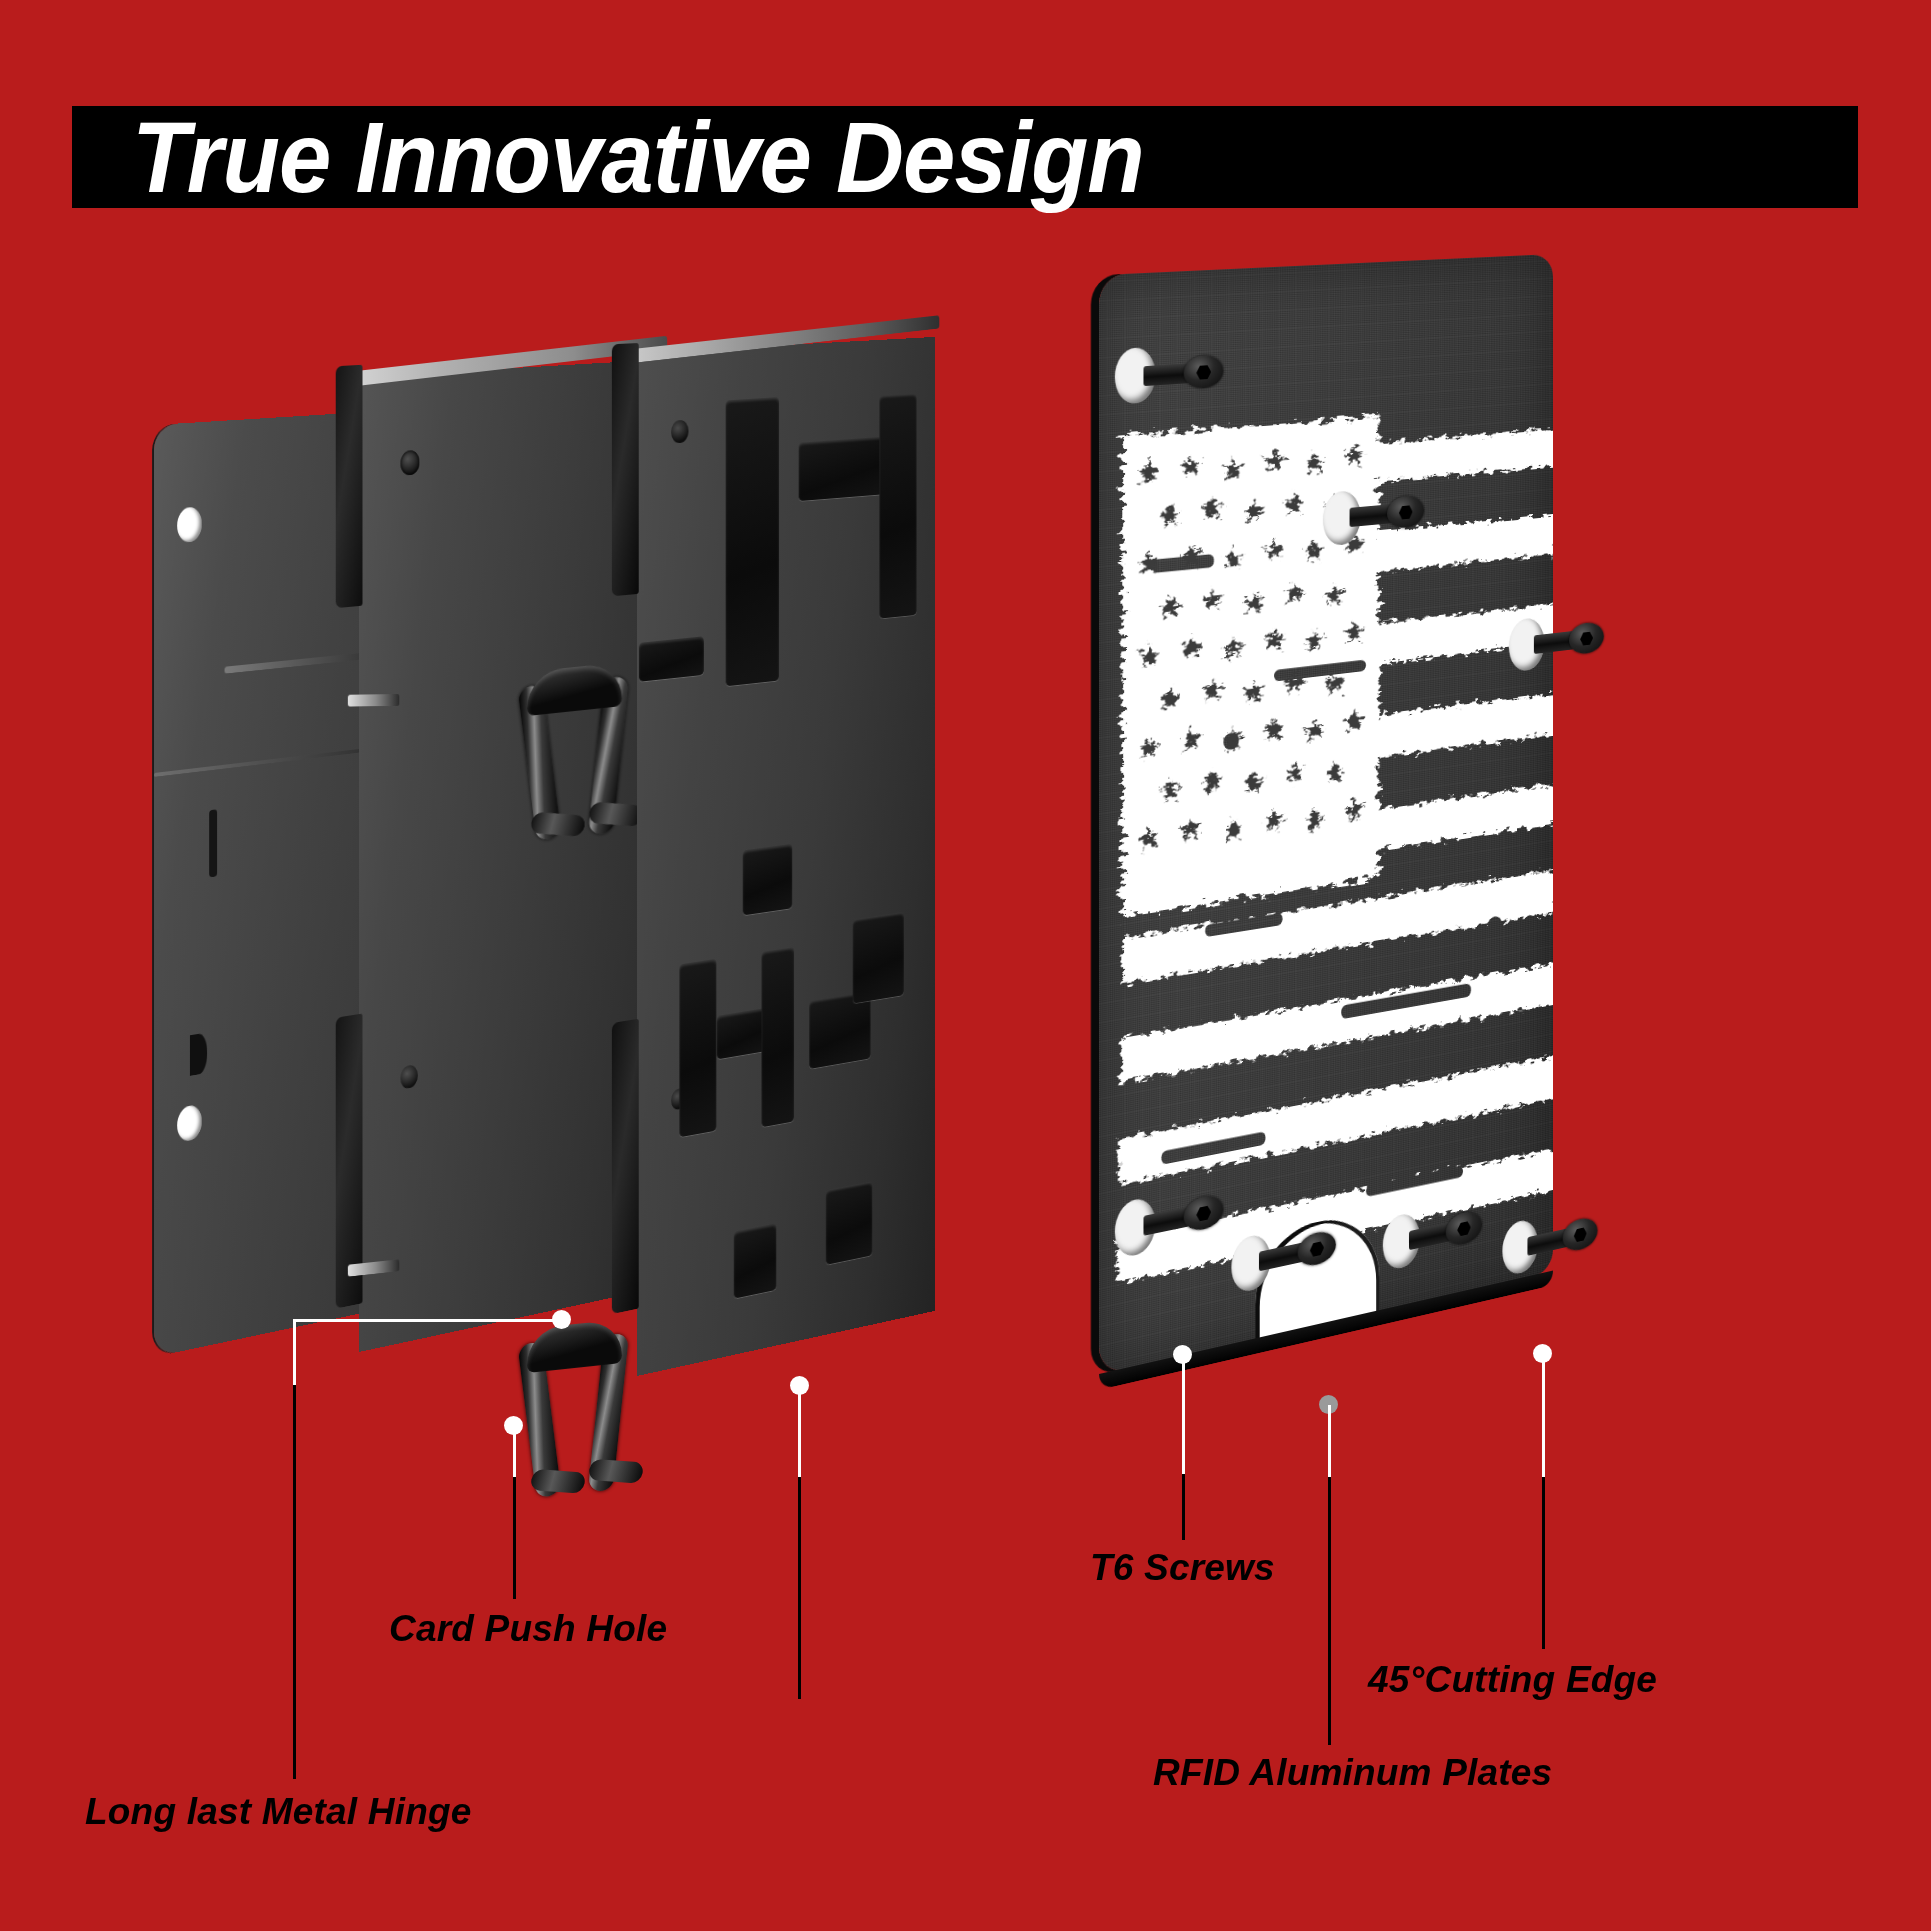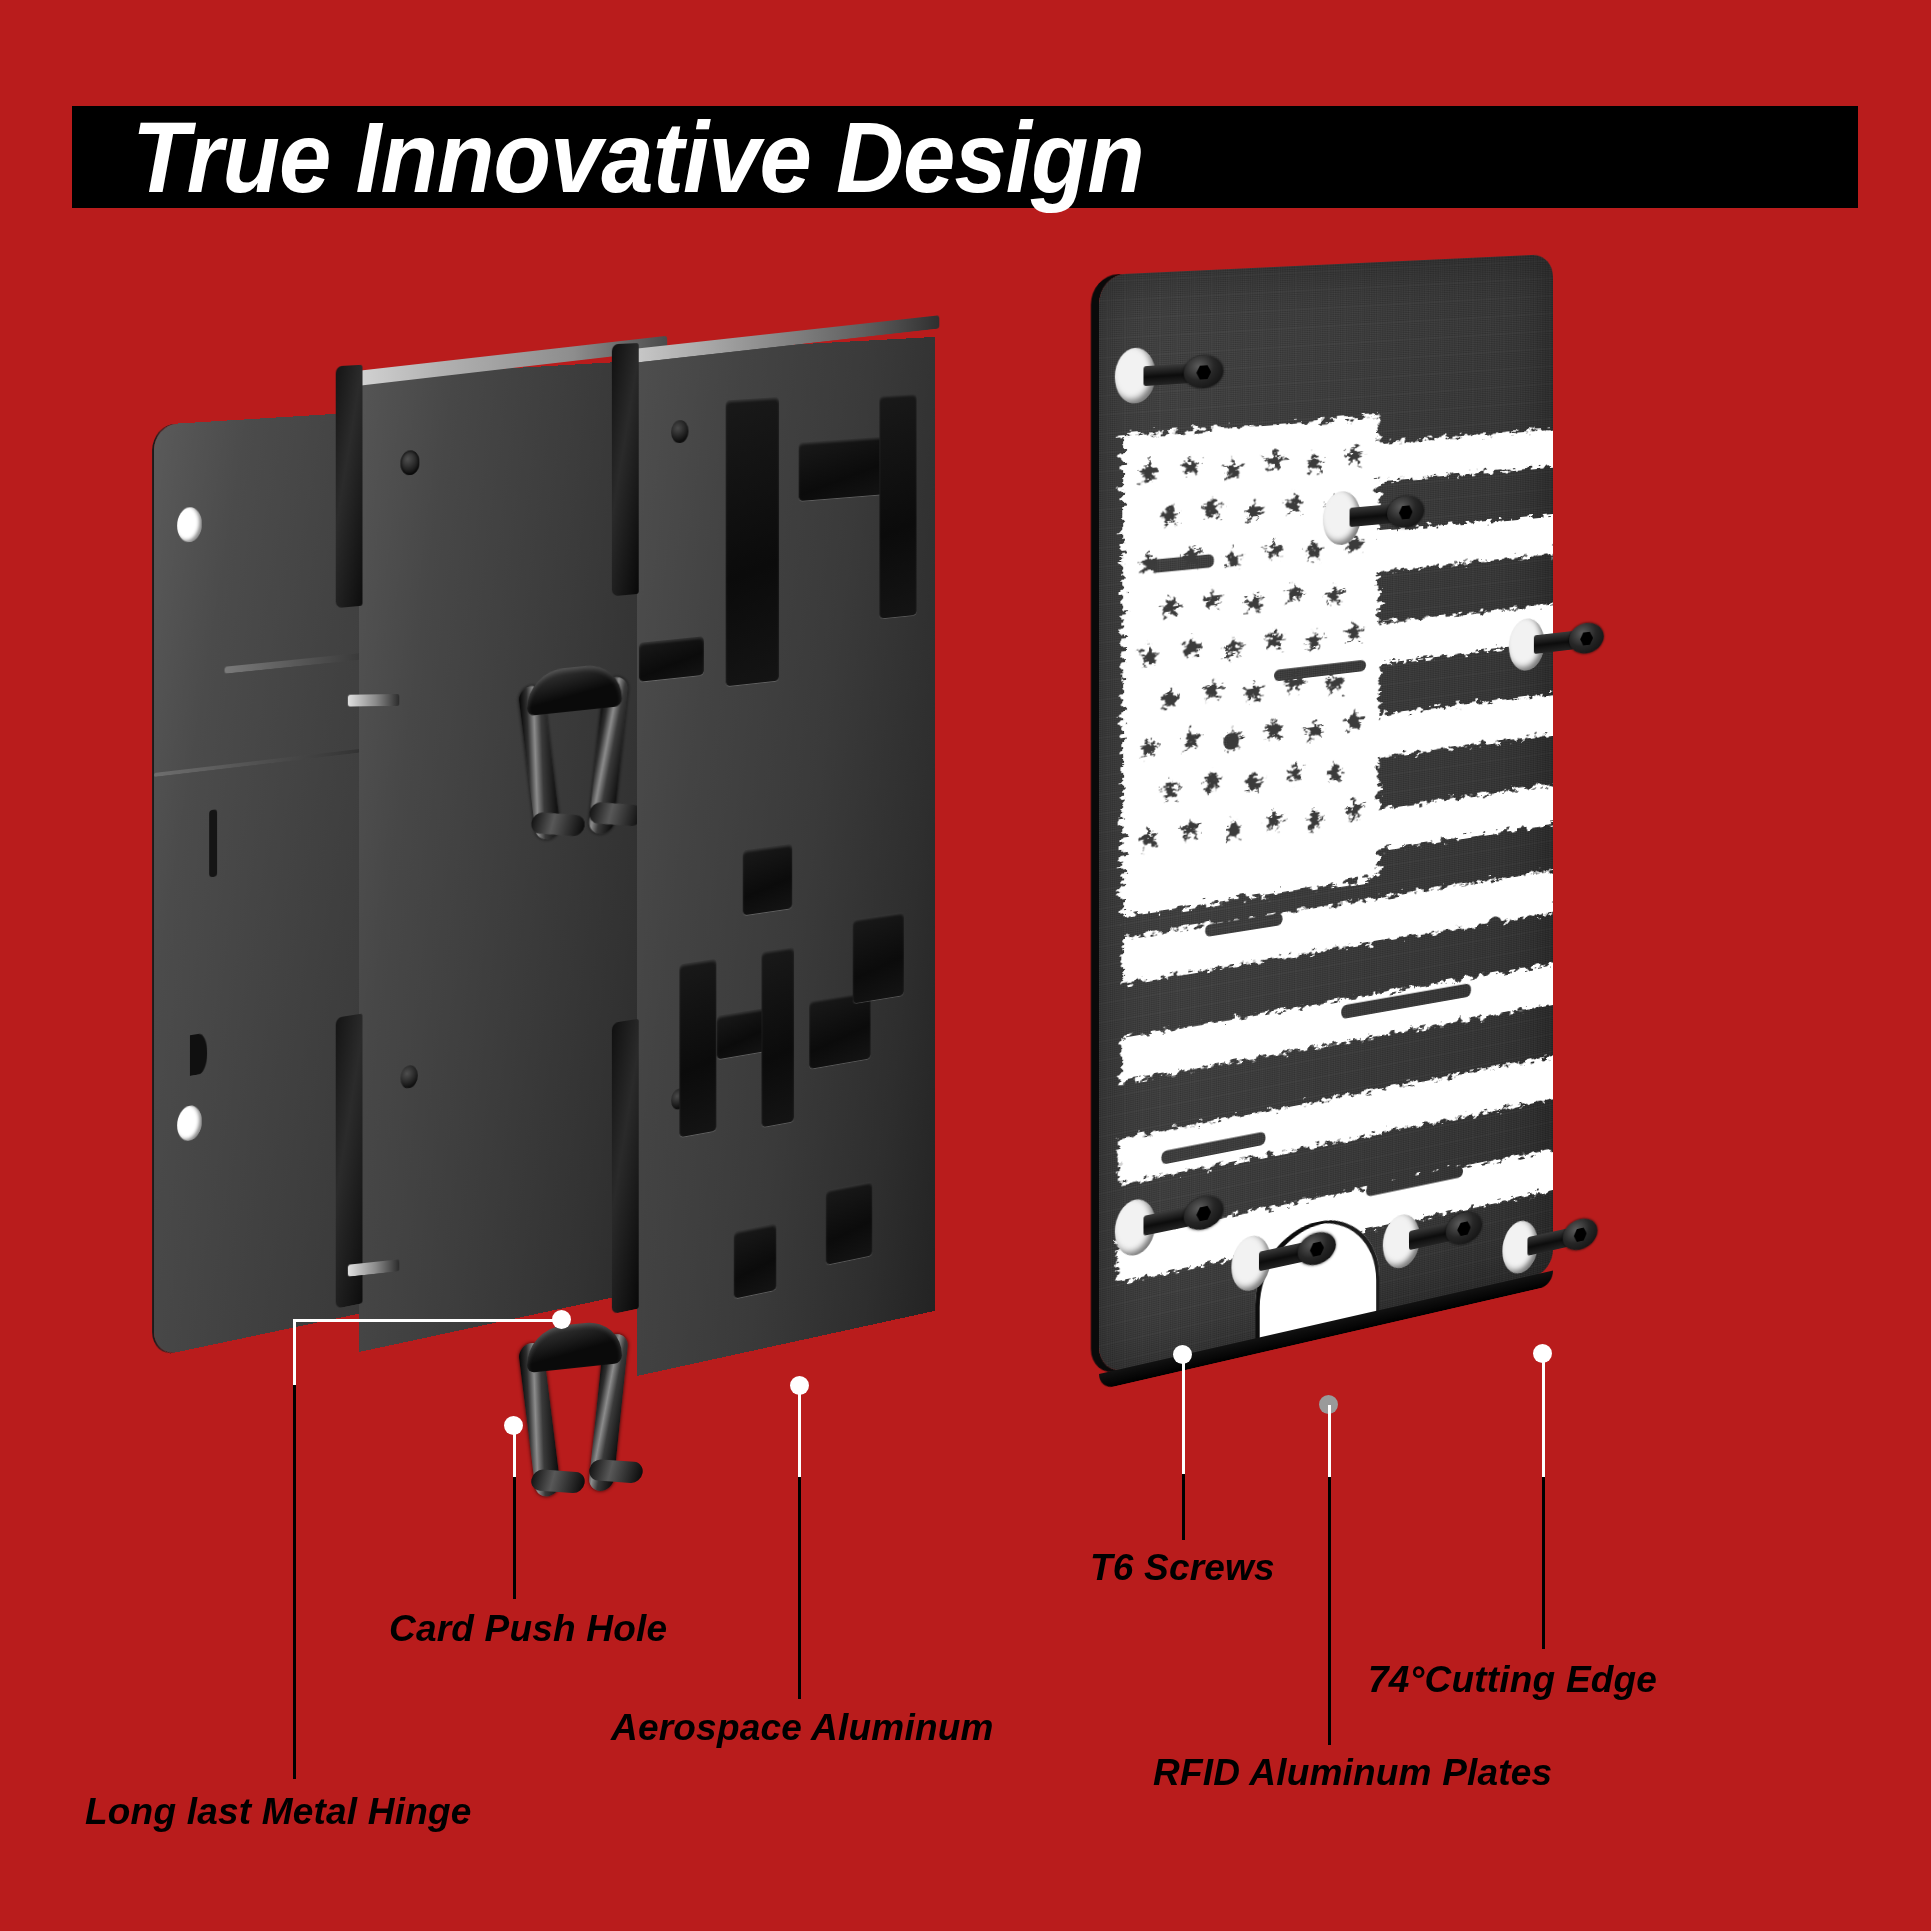--- a/index.html
+++ b/index.html
@@ -564,31 +564,30 @@
   <div class="callout-label" style="left:85px; top:1791px;">Long last Metal Hinge</div>
 
   <div class="dot" style="left:504px; top:1416px;"></div>
   <div class="lead white" style="left:513px; top:1426px; height:51px;"></div>
   <div class="lead" style="left:513px; top:1477px; height:122px;"></div>
   <div class="callout-label" style="left:365px; top:1608px;margin-left:24px;">Card Push Hole</div>
 
   <div class="dot" style="left:790px; top:1376px;"></div>
   <div class="lead white" style="left:798px; top:1386px; height:92px;"></div>
   <div class="lead" style="left:798px; top:1477px; height:222px;"></div>
-  <div class="callout-label" style="left:611px; top:1707px;">Aerospace Aluminum</div>
 
   <div class="dot" style="left:1173px; top:1345px;"></div>
   <div class="lead white" style="left:1182px; top:1355px; height:120px;"></div>
   <div class="lead" style="left:1182px; top:1474px; height:66px;"></div>
   <div class="callout-label" style="left:1090px; top:1547px;">T6 Screws</div>
 
   <div class="dot grey" style="left:1319px; top:1395px;"></div>
   <div class="lead white" style="left:1328px; top:1405px; height:72px;"></div>
   <div class="lead" style="left:1328px; top:1477px; height:268px;"></div>
   <div class="callout-label" style="left:1153px; top:1752px;">RFID Aluminum Plates</div>
 
   <div class="dot" style="left:1533px; top:1344px;"></div>
   <div class="lead white" style="left:1542px; top:1354px; height:124px;"></div>
   <div class="lead" style="left:1542px; top:1477px; height:172px;"></div>
-  <div class="callout-label" style="left:1368px; top:1659px;">74°Cutting Edge</div>
+  <div class="callout-label" style="left:1368px; top:1659px;">45°Cutting Edge</div>
 
 </div>
 
 
 </body></html>

